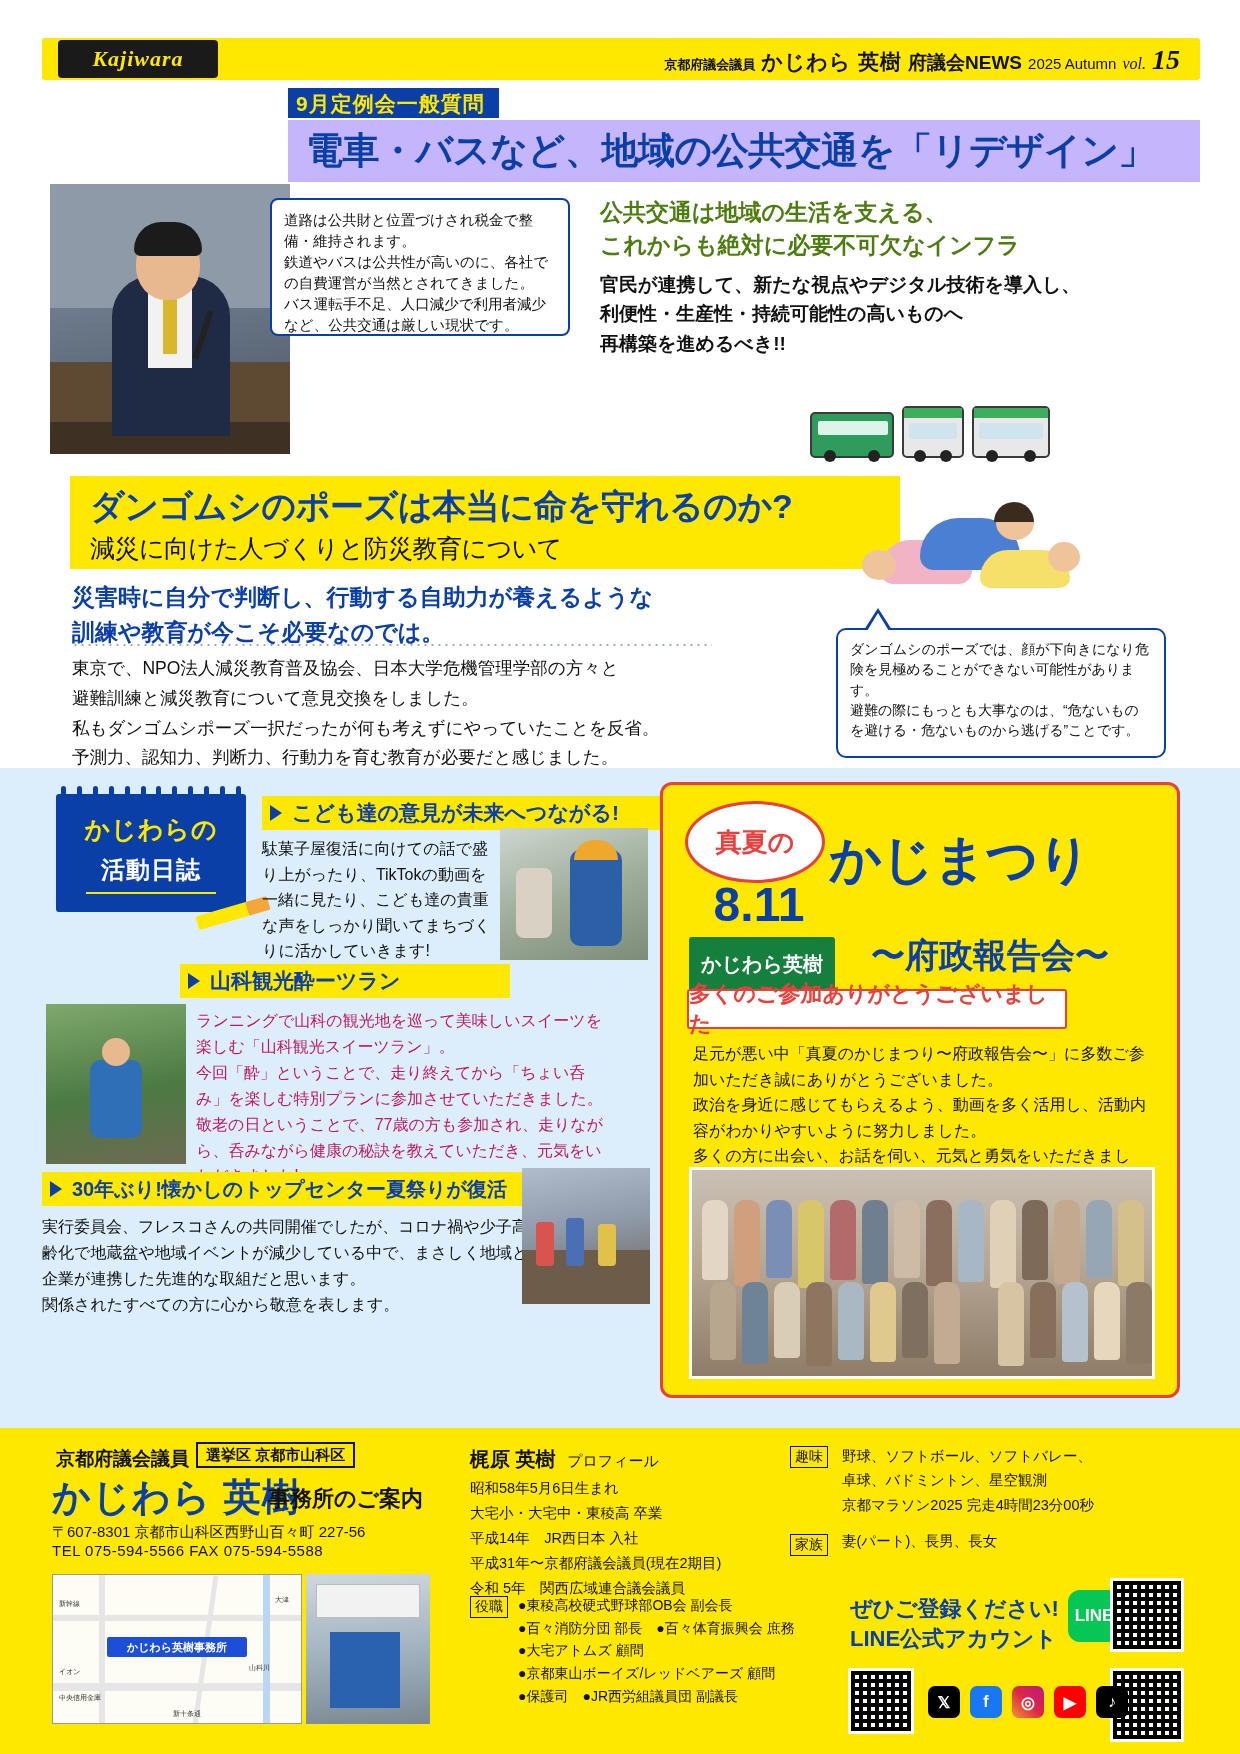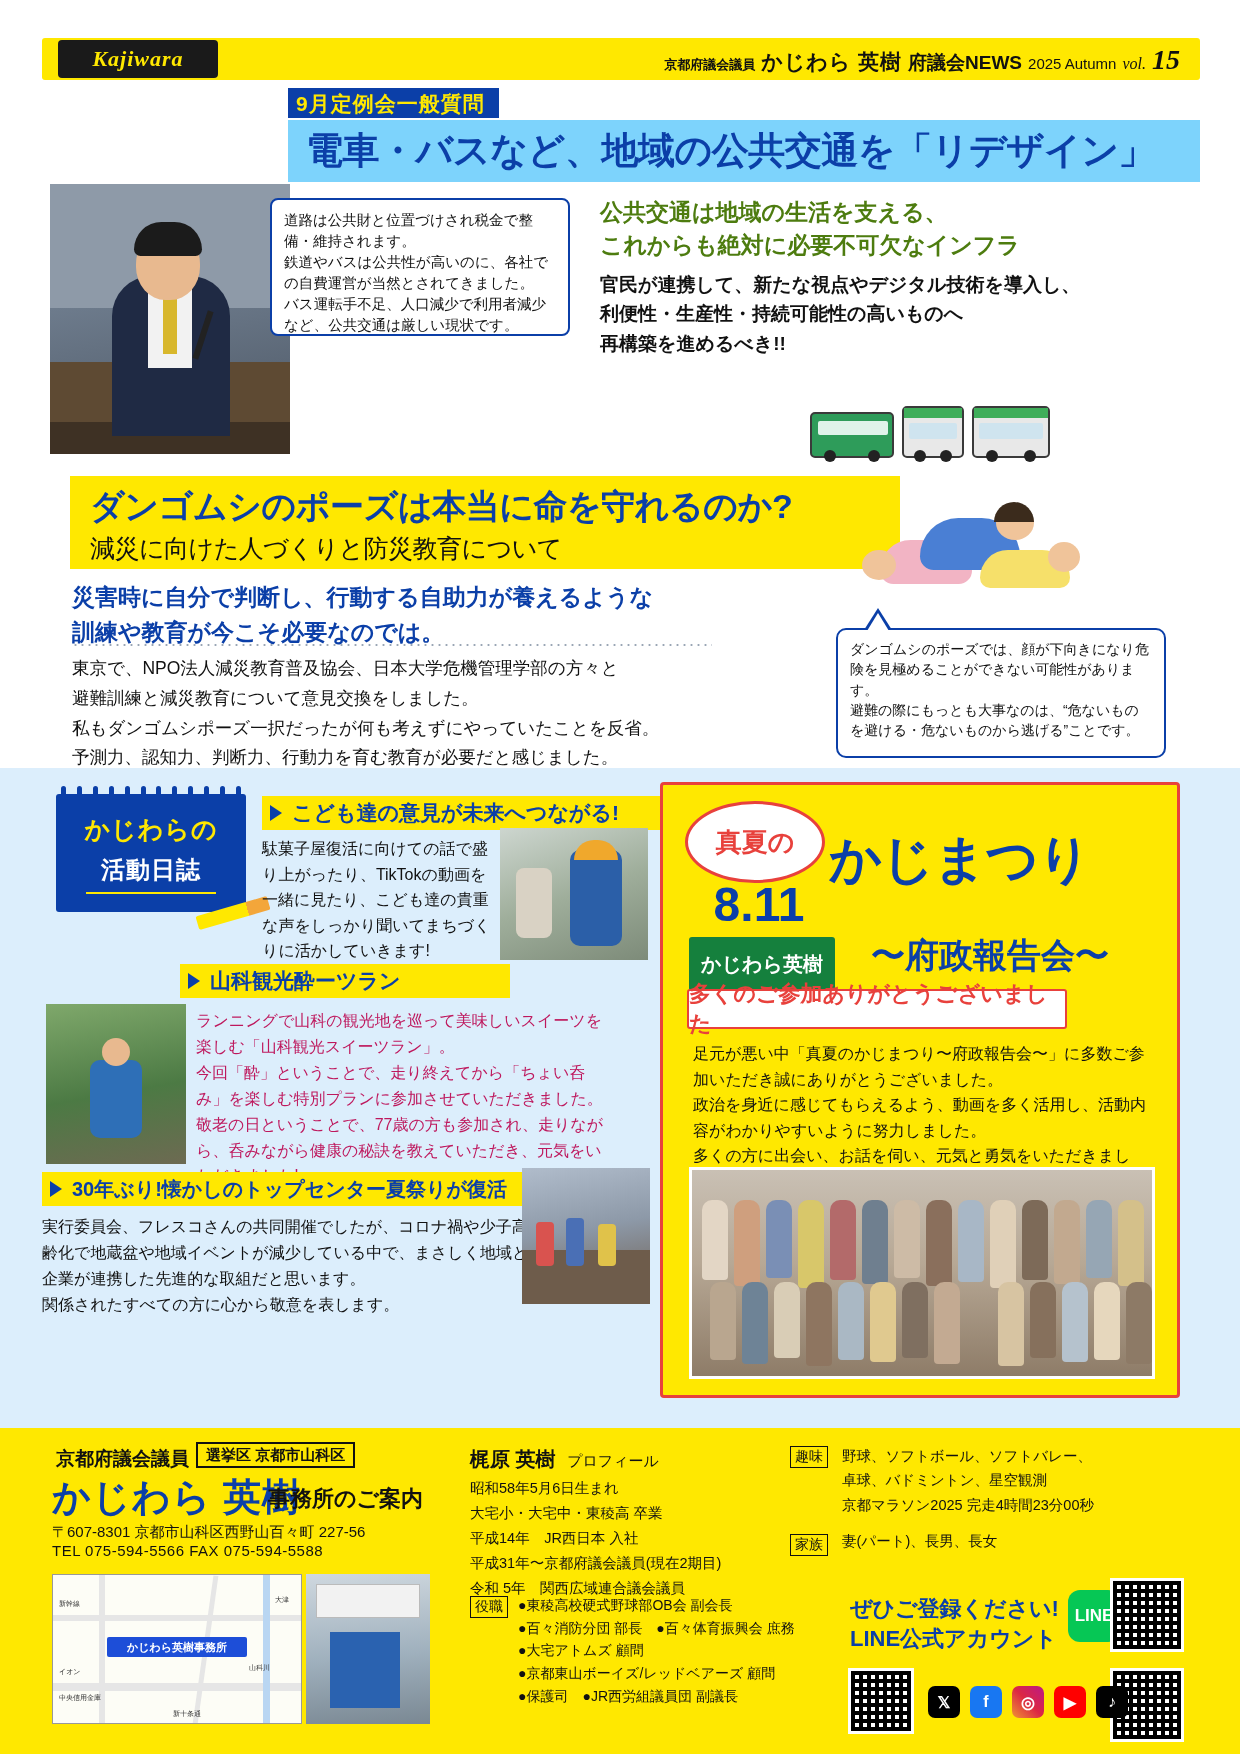--- a/index.html
+++ b/index.html
@@ -44,21 +44,21 @@
   .sec1 { position: absolute; left: 0; top: 88px; width: 1240px; height: 680px; background: #fff; }
 
   .tag-teireikai {
     position: absolute; left: 288px; top: 0px; height: 30px;
     background: #0b3fa8; color: #ffe800;
     font-size: 21px; font-weight: bold; letter-spacing: 1px;
     padding: 2px 14px 0 8px; display: flex; align-items: center;
   }
   .headline1 {
     position: absolute; left: 288px; top: 32px; width: 912px; height: 62px;
-    background: #7dd3fc;
+    background: #c4b5fd;
     display: flex; align-items: center;
     padding-left: 18px;
   }
   .headline1 span {
     font-size: 37px; font-weight: bold; color: #0b3fa8; letter-spacing: -0.5px;
   }
 
   .photo-diet {
     position: absolute; left: 50px; top: 96px; width: 240px; height: 270px;
     background: linear-gradient(170deg,#9aa6b5 0%, #6d7b8c 40%, #4b5562 100%);
@@ -196,21 +196,21 @@
   .ph-fes { left: 522px; top: 400px; width: 128px; height: 136px;
     background: linear-gradient(170deg,#b0bccb 0%, #8d99a8 45%, #6b5a4a 100%); }
   .ph-fes .f1{position:absolute;left:0;bottom:0;width:100%;height:40%;background:#6e5c4b;}
   .ph-fes .f2{position:absolute;left:14px;top:54px;width:18px;height:44px;background:#d9534f;border-radius:4px;}
   .ph-fes .f3{position:absolute;left:44px;top:50px;width:18px;height:48px;background:#4a6fb5;border-radius:4px;}
   .ph-fes .f4{position:absolute;left:76px;top:56px;width:18px;height:42px;background:#e0c24a;border-radius:4px;}
 
   
   .matsuri {
     position: absolute; left: 660px; top: 14px; width: 520px; height: 616px;
-    background: #ffe800; border: 3px solid #e8413c; border-radius: 4px;
+    background: #ffe800; border: 3px solid #e8413c; border-radius: 12px;
   }
   .cloud-bubble{
     position:absolute; left: 22px; top: 16px; width: 140px; height: 82px;
     background:#fff; border:3px solid #e8413c; border-radius: 50%;
     display:flex; align-items:center; justify-content:center;
     font-size: 26px; font-weight:bold; color:#e8413c;
   }
   .date-811 {
     position:absolute; left: 36px; top: 92px; width: 120px;
     font-size: 48px; font-weight: bold; color: #0b3fa8; text-align:center;

